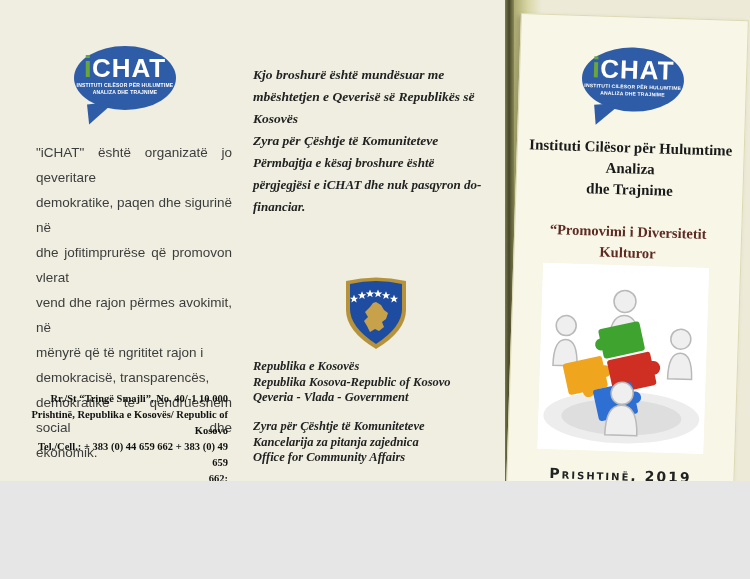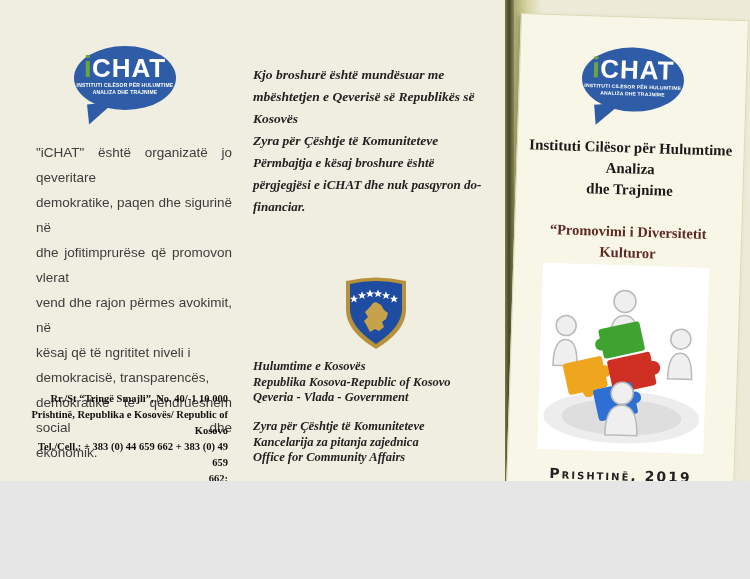--- a/index.html
+++ b/index.html
@@ -73,21 +73,21 @@
         <div class="logo-sub">ANALIZA DHE TRAJNIME</div>
         <div class="bubble-tail"></div>
       </div>
     </div>
 
     <div class="about">
       <div class="j">"iCHAT" është organizatë jo qeveritare</div>
       <div class="j">demokratike, paqen dhe sigurinë në</div>
       <div class="j">dhe jofitimprurëse që promovon vlerat</div>
       <div class="j">vend dhe rajon përmes avokimit, në</div>
-      <div class="l">kësaj që të ngrititet niveli i</div>
+      <div class="l">mënyrë që të ngrititet rajon i</div>
       <div class="l">demokracisë, transparencës,</div>
       <div class="j">demokratike të qëndrueshëm social dhe</div>
       <div class="l">ekonomik.</div>
     </div>
 
     <div class="contact">
       <div>Rr./St “Tringë Smajli”, No. 40/-1 10 000</div>
       <div>Prishtinë, Republika e Kosovës/ Republic of</div>
       <div>Kosovo</div>
       <div>Tel./Cell.: + 383 (0) 44 659 662 + 383 (0) 49 659</div>
@@ -121,21 +121,21 @@
         <use href="#star" transform="translate(20,21.5)"></use>
         <use href="#star" transform="translate(28,19.8)"></use>
         <use href="#star" transform="translate(36,19.8)"></use>
         <use href="#star" transform="translate(44,21.5)"></use>
         <use href="#star" transform="translate(52,25)"></use>
         <path d="M34 28 L39 31 L42 36 L46 39 L44 45 L40 48 L42 53 L37 57 L33 55 L28 58 L25 52 L22 47 L26 43 L23 38 L28 33 L31 29 Z" fill="#c8a14b"></path>
       </svg>
     </div>
 
     <div class="mblock gov">
-      <div>Hulumtime e Kosovës</div>
+      <div>Republika e Kosovës</div>
       <div>Republika Kosova-Republic of Kosovo</div>
       <div>Qeveria - Vlada - Government</div>
     </div>
     <div class="mblock office">
       <div>Zyra për Çështje të Komuniteteve</div>
       <div>Kancelarija za pitanja zajednica</div>
       <div>Office for Community Affairs</div>
     </div>
   </div>
 

